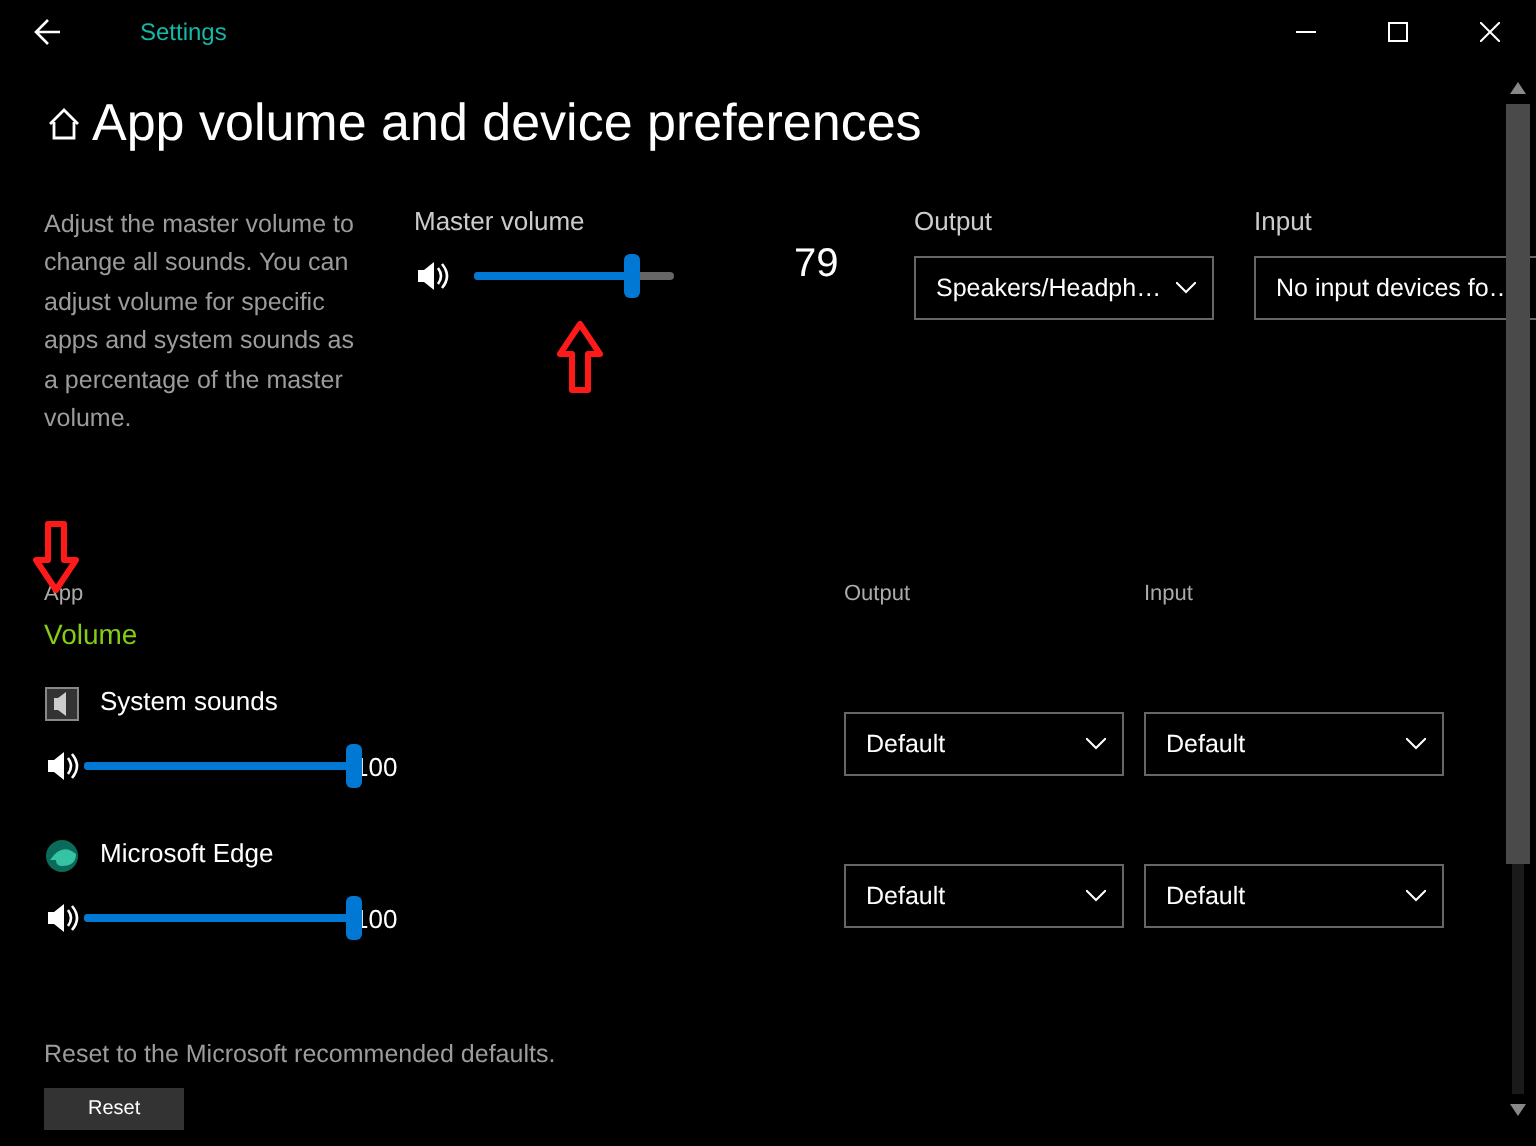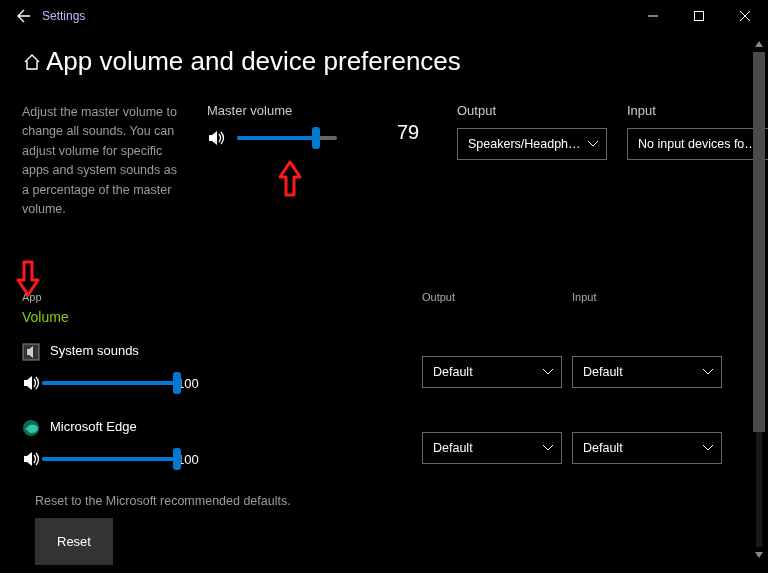--- a/index.html
+++ b/index.html
@@ -10,21 +10,21 @@
     font-size: 13px; overflow: hidden;
   }
   .titlebar {
     height: 32px; display: flex; align-items: center;
     padding-left: 8px;
   }
   .back-btn {
     width: 32px; height: 32px; display: flex;
     align-items: center; justify-content: center; cursor: pointer;
   }
-  .title { margin-left: 2px; font-size: 12px; color: #c4b5fd; }
+  .title { margin-left: 30px; font-size: 12px; color: #14b8a6; }
   .win-controls { margin-left: auto; display: flex; }
   .win-btn {
     width: 46px; height: 32px; display: flex;
     align-items: center; justify-content: center; cursor: pointer;
   }
   .content {
     position: relative; width: 100%; height: calc(573px - 32px);
     padding: 14px 22px 0 22px; overflow: hidden;
   }
   .header-row { display: flex; align-items: center; gap: 4px; margin-bottom: 26px; }
@@ -80,25 +80,25 @@
   .app-icon {
     width: 18px; height: 18px; display: flex;
     align-items: center; justify-content: center;
   }
   .app-slider-row {
     display: flex; align-items: center; 
     margin-top: 12px; margin-bottom: 8px;
   }
   .app-slider { width: 135px; }
   .app-vol-val { font-size: 13px; color: #fff; }
-  .reset-area { position: absolute; bottom: 8px; left: 35px; }
+  .reset-area { position: absolute; bottom: 8px; left: 22px; }
   .reset-desc { color: #9c9c9c; font-size: 12.5px; margin-bottom: 10px; }
   .reset-btn {
     background: #333; color: #fff; border: none;
-    padding: 16px 22px; font-size: 13px; cursor: pointer;
+    padding: 5px 22px; font-size: 10px; cursor: pointer;
   }
   .scrollbar {
     position: absolute; right: 3px; top: 38px; width: 12px; height: 523px;
   }
   .scrollbar-track {
     position: absolute; top: 14px; bottom: 14px; left: 3px; width: 6px;
     background: #1a1a1a;
   }
   .scrollbar-thumb {
     position: absolute; top: 14px; left: 0; width: 12px; height: 380px;

